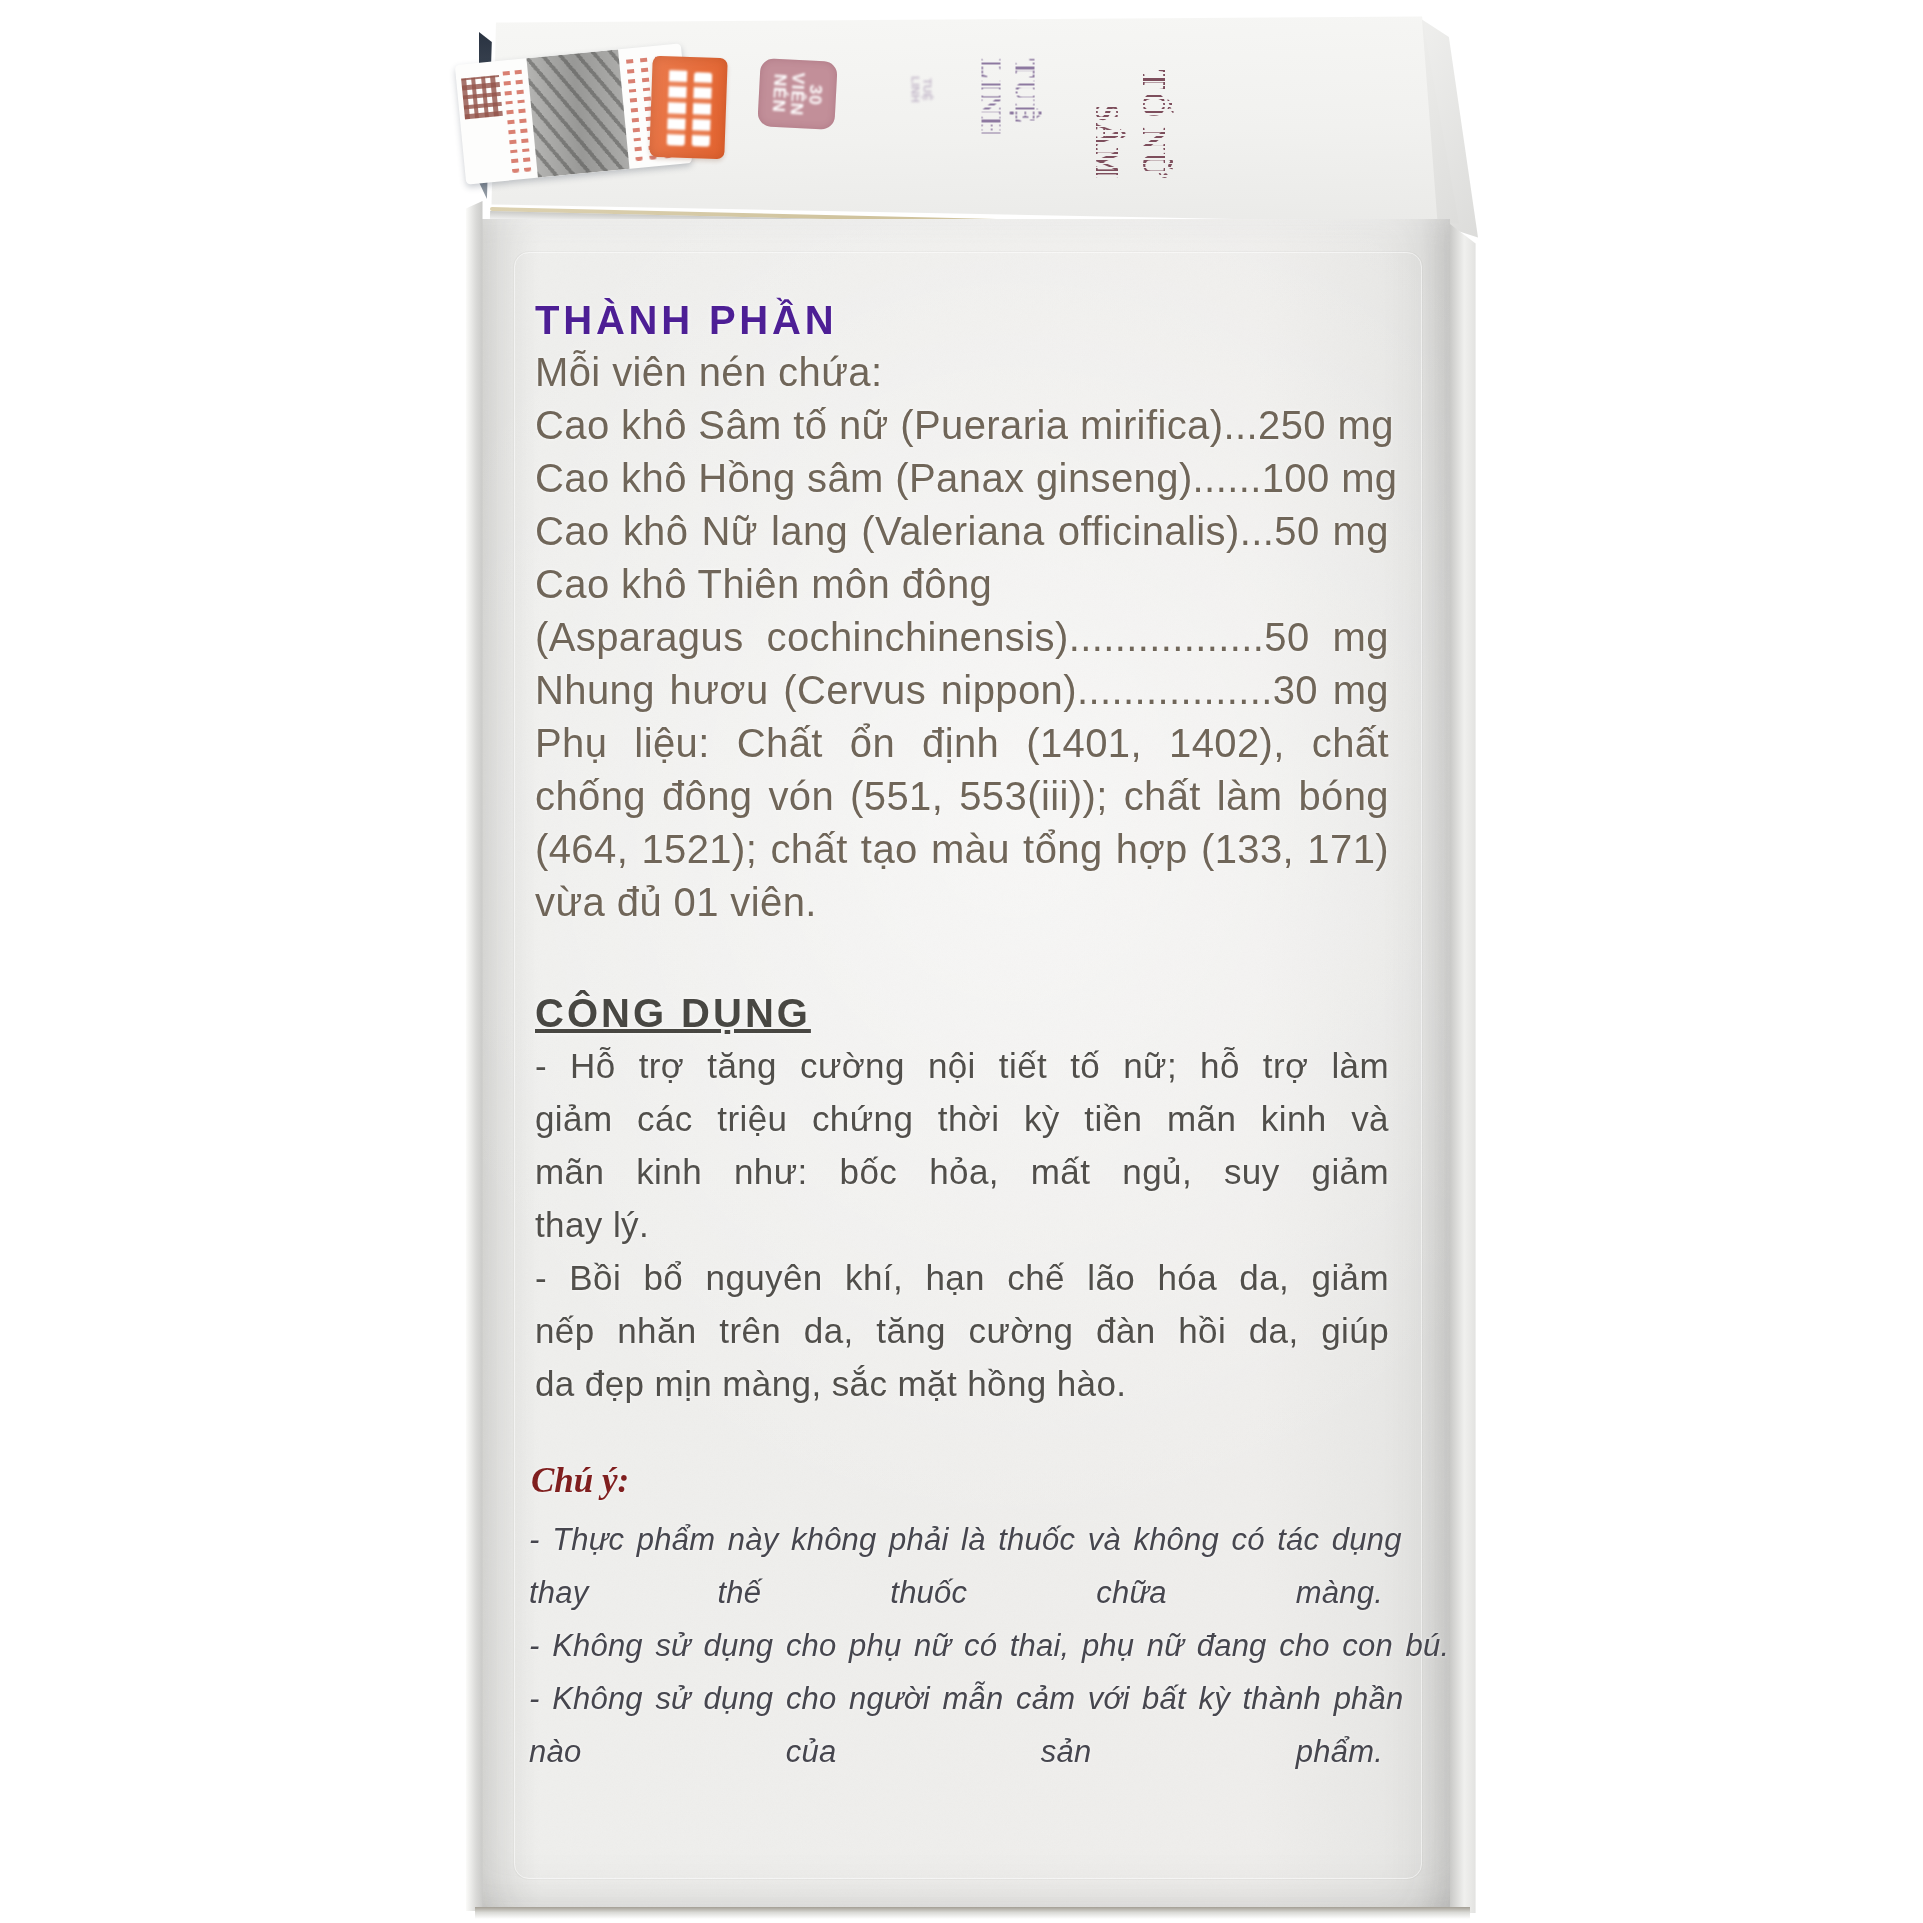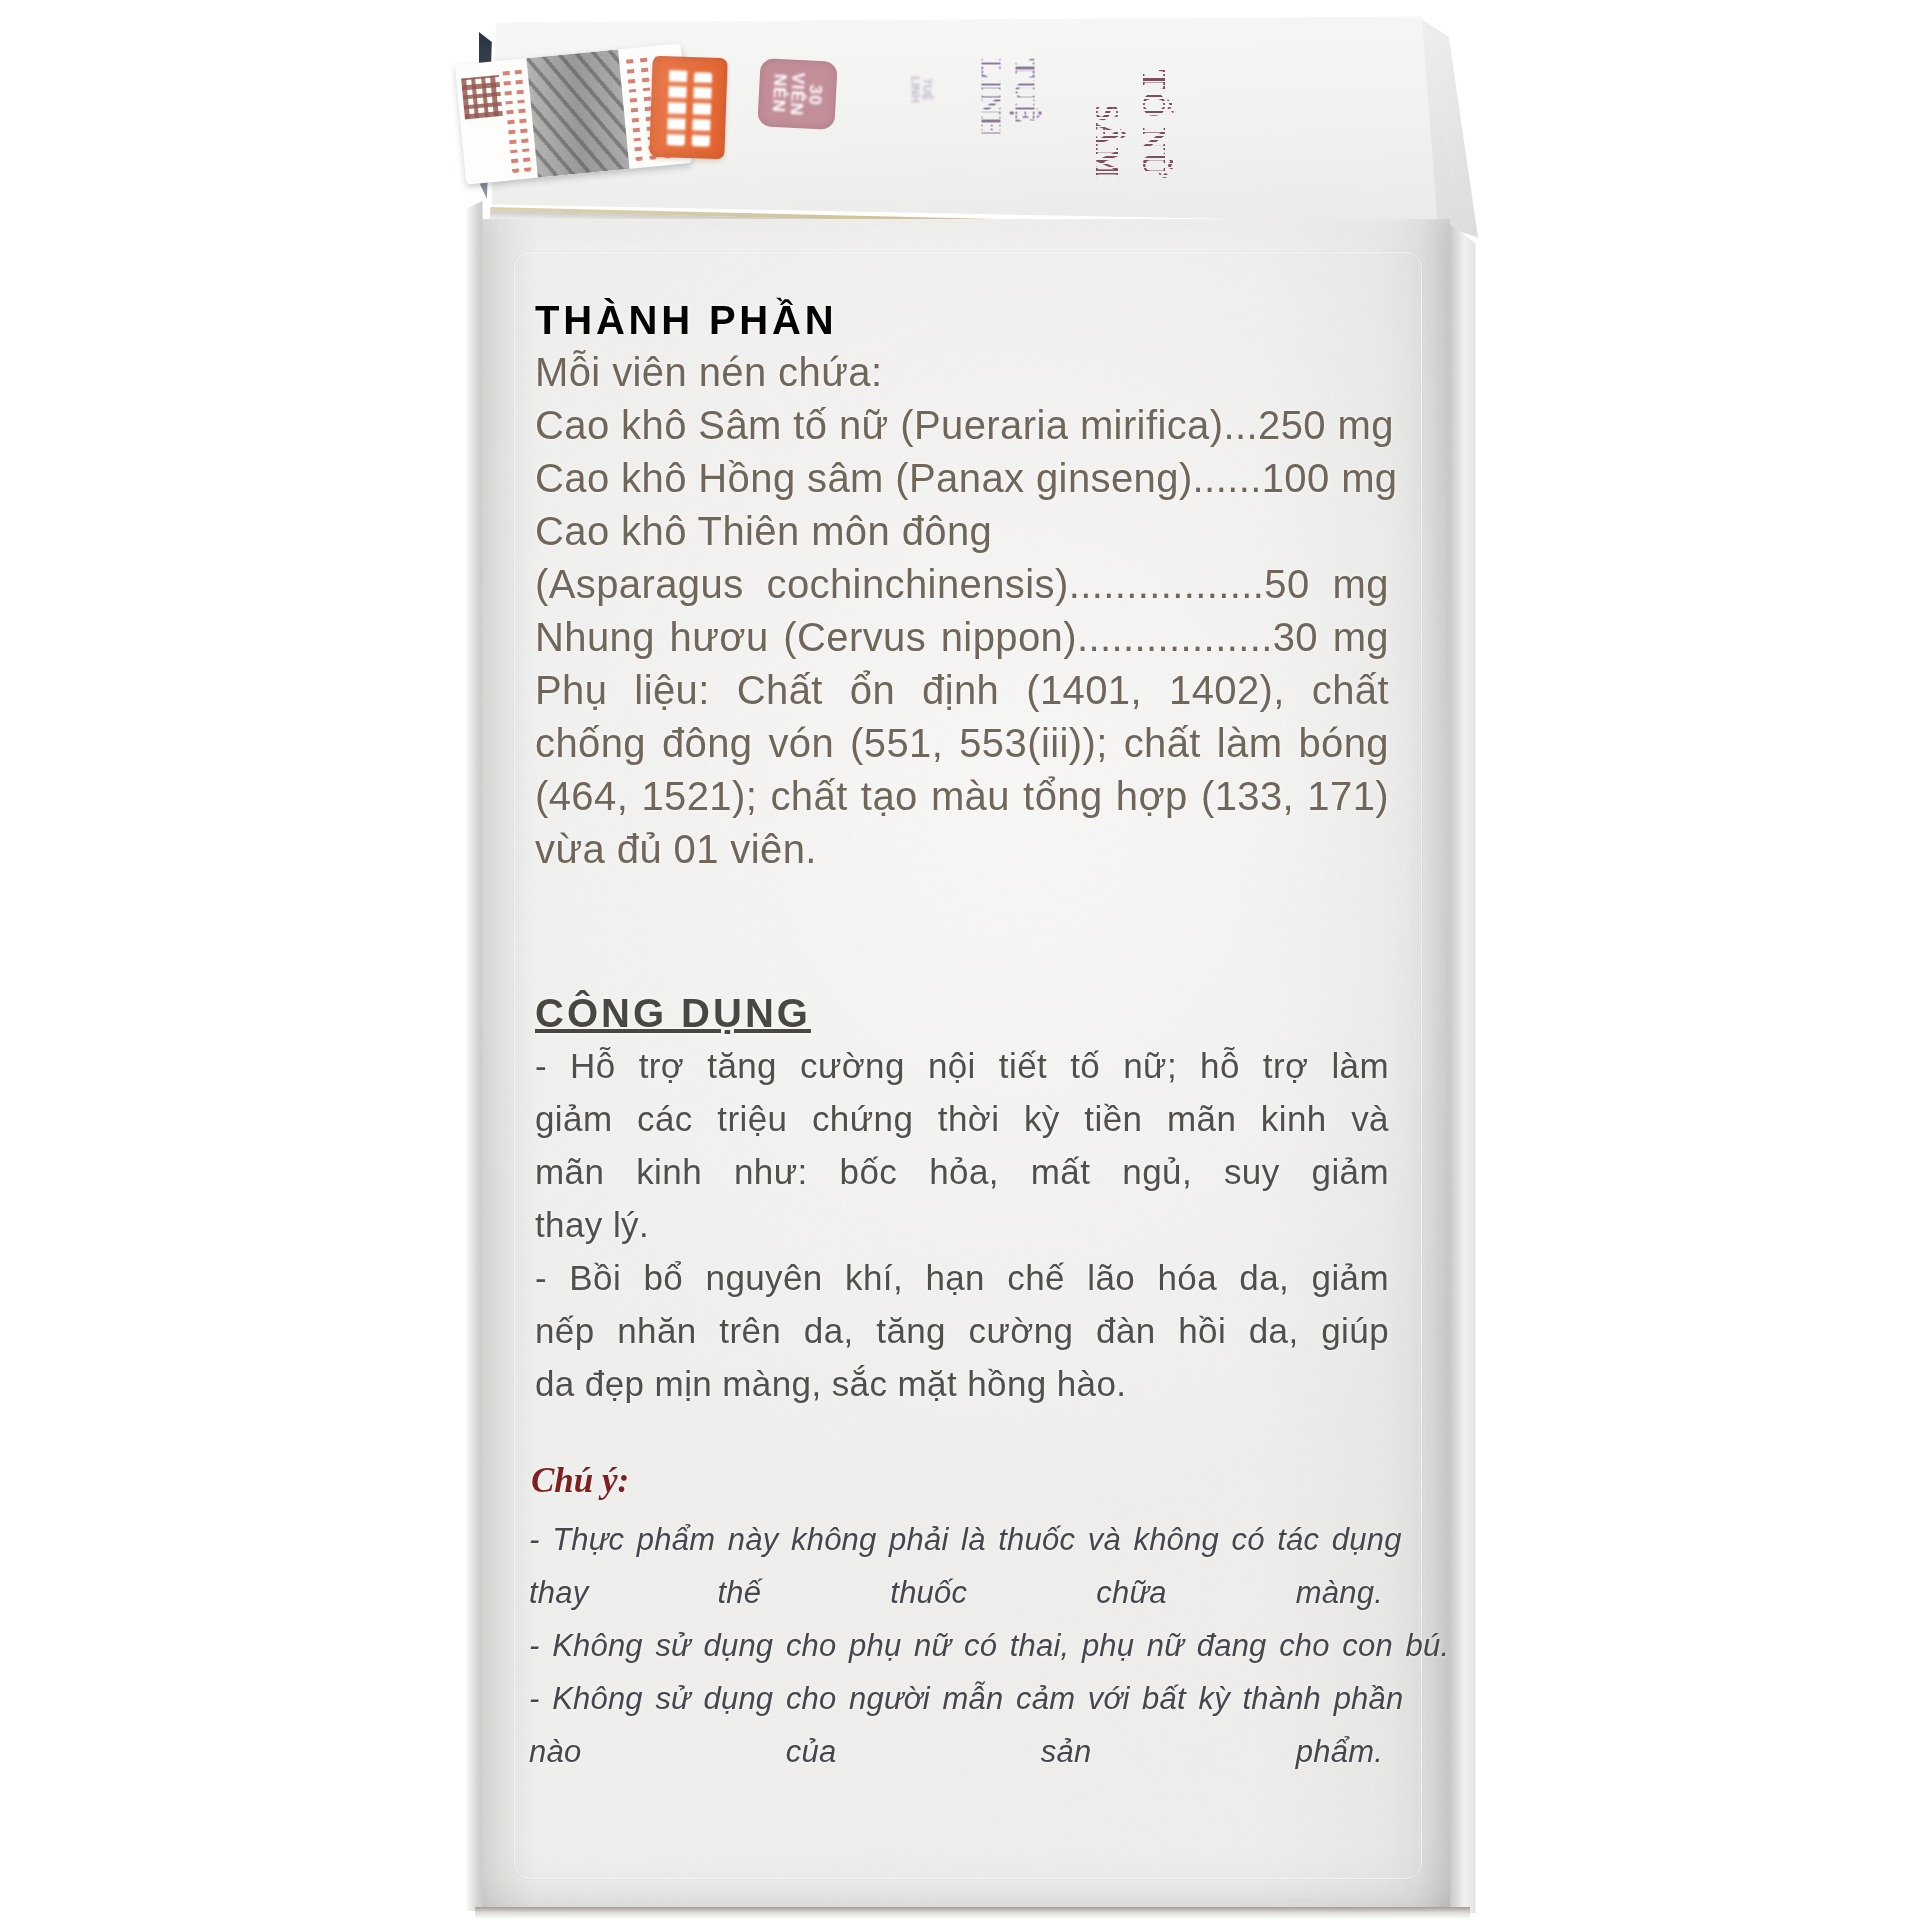--- a/index.html
+++ b/index.html
@@ -86,21 +86,21 @@
     transform:rotate(90deg);transform-origin:center;
     font-size:30px;line-height:34px;letter-spacing:1.5px;text-align:left;
     background-image:repeating-linear-gradient(90deg,#8d79a0 0 2.3px,rgba(255,255,255,.08) 2.3px 4.1px);}
   .title-vert{position:absolute;left:1051px;top:53px;width:154px;height:98px;
     transform:rotate(90deg);transform-origin:center;
     font-size:33px;line-height:47px;letter-spacing:0.8px;text-align:right;
     background-image:repeating-linear-gradient(90deg,#7d4e5c 0 2.3px,rgba(255,255,255,.08) 2.3px 4.1px);}
 
   
   .tp-heading,.cd-heading{position:absolute;left:535px;font-weight:bold;font-size:40px;
-    color:#000000;letter-spacing:3.8px;text-shadow:0 0 4.5px rgba(255,255,255,.9);}
+    color:#4c1d95;letter-spacing:3.8px;text-shadow:0 0 4.5px rgba(255,255,255,.9);}
   .cd-heading{color:#474641;letter-spacing:3px;}
   .tp-lines{position:absolute;left:535px;top:346px;width:854px;}
   .tp-lines .line{height:53px;line-height:53px;font-size:40px;color:#6f6558;
     letter-spacing:0.4px;text-shadow:0 0 3.8px rgba(255,255,255,.85);
     text-align:justify;text-align-last:justify;white-space:nowrap;}
   .cd-lines{position:absolute;left:535px;top:1039px;width:854px;}
   .cd-lines .line{height:53px;line-height:53px;font-size:35px;color:#504e4a;
     letter-spacing:0.4px;text-shadow:0 0 3.8px rgba(255,255,255,.85);
     text-align:justify;text-align-last:justify;white-space:nowrap;}
   .line.left{text-align-last:left;}
@@ -162,20 +162,21 @@
     <div>TỐ NỮ</div>
     <div>SÂM NHUNG</div>
   </div>
 
   <div class="tp-heading" style="top:298px;">THÀNH PHẦN</div>
 
   <div class="tp-lines">
     <div class="line left">Mỗi viên nén chứa:</div>
     <div class="line">Cao khô Sâm tố nữ (Pueraria mirifica)...250 mg</div>
     <div class="line">Cao khô Hồng sâm (Panax ginseng)......100 mg</div>
+    <div class="line">Cao khô Nữ lang (Valeriana officinalis)...50 mg</div>
     <div class="line left">Cao khô Thiên môn đông</div>
     <div class="line">(Asparagus cochinchinensis).................50 mg</div>
     <div class="line">Nhung hươu (Cervus nippon).................30 mg</div>
     <div class="line">Phụ liệu: Chất ổn định (1401, 1402), chất</div>
     <div class="line">chống đông vón (551, 553(iii)); chất làm bóng</div>
     <div class="line">(464, 1521); chất tạo màu tổng hợp (133, 171)</div>
     <div class="line left">vừa đủ 01 viên.</div>
   </div>
 
   <div class="cd-heading" style="top:991px;text-decoration:underline;">CÔNG DỤNG</div>

